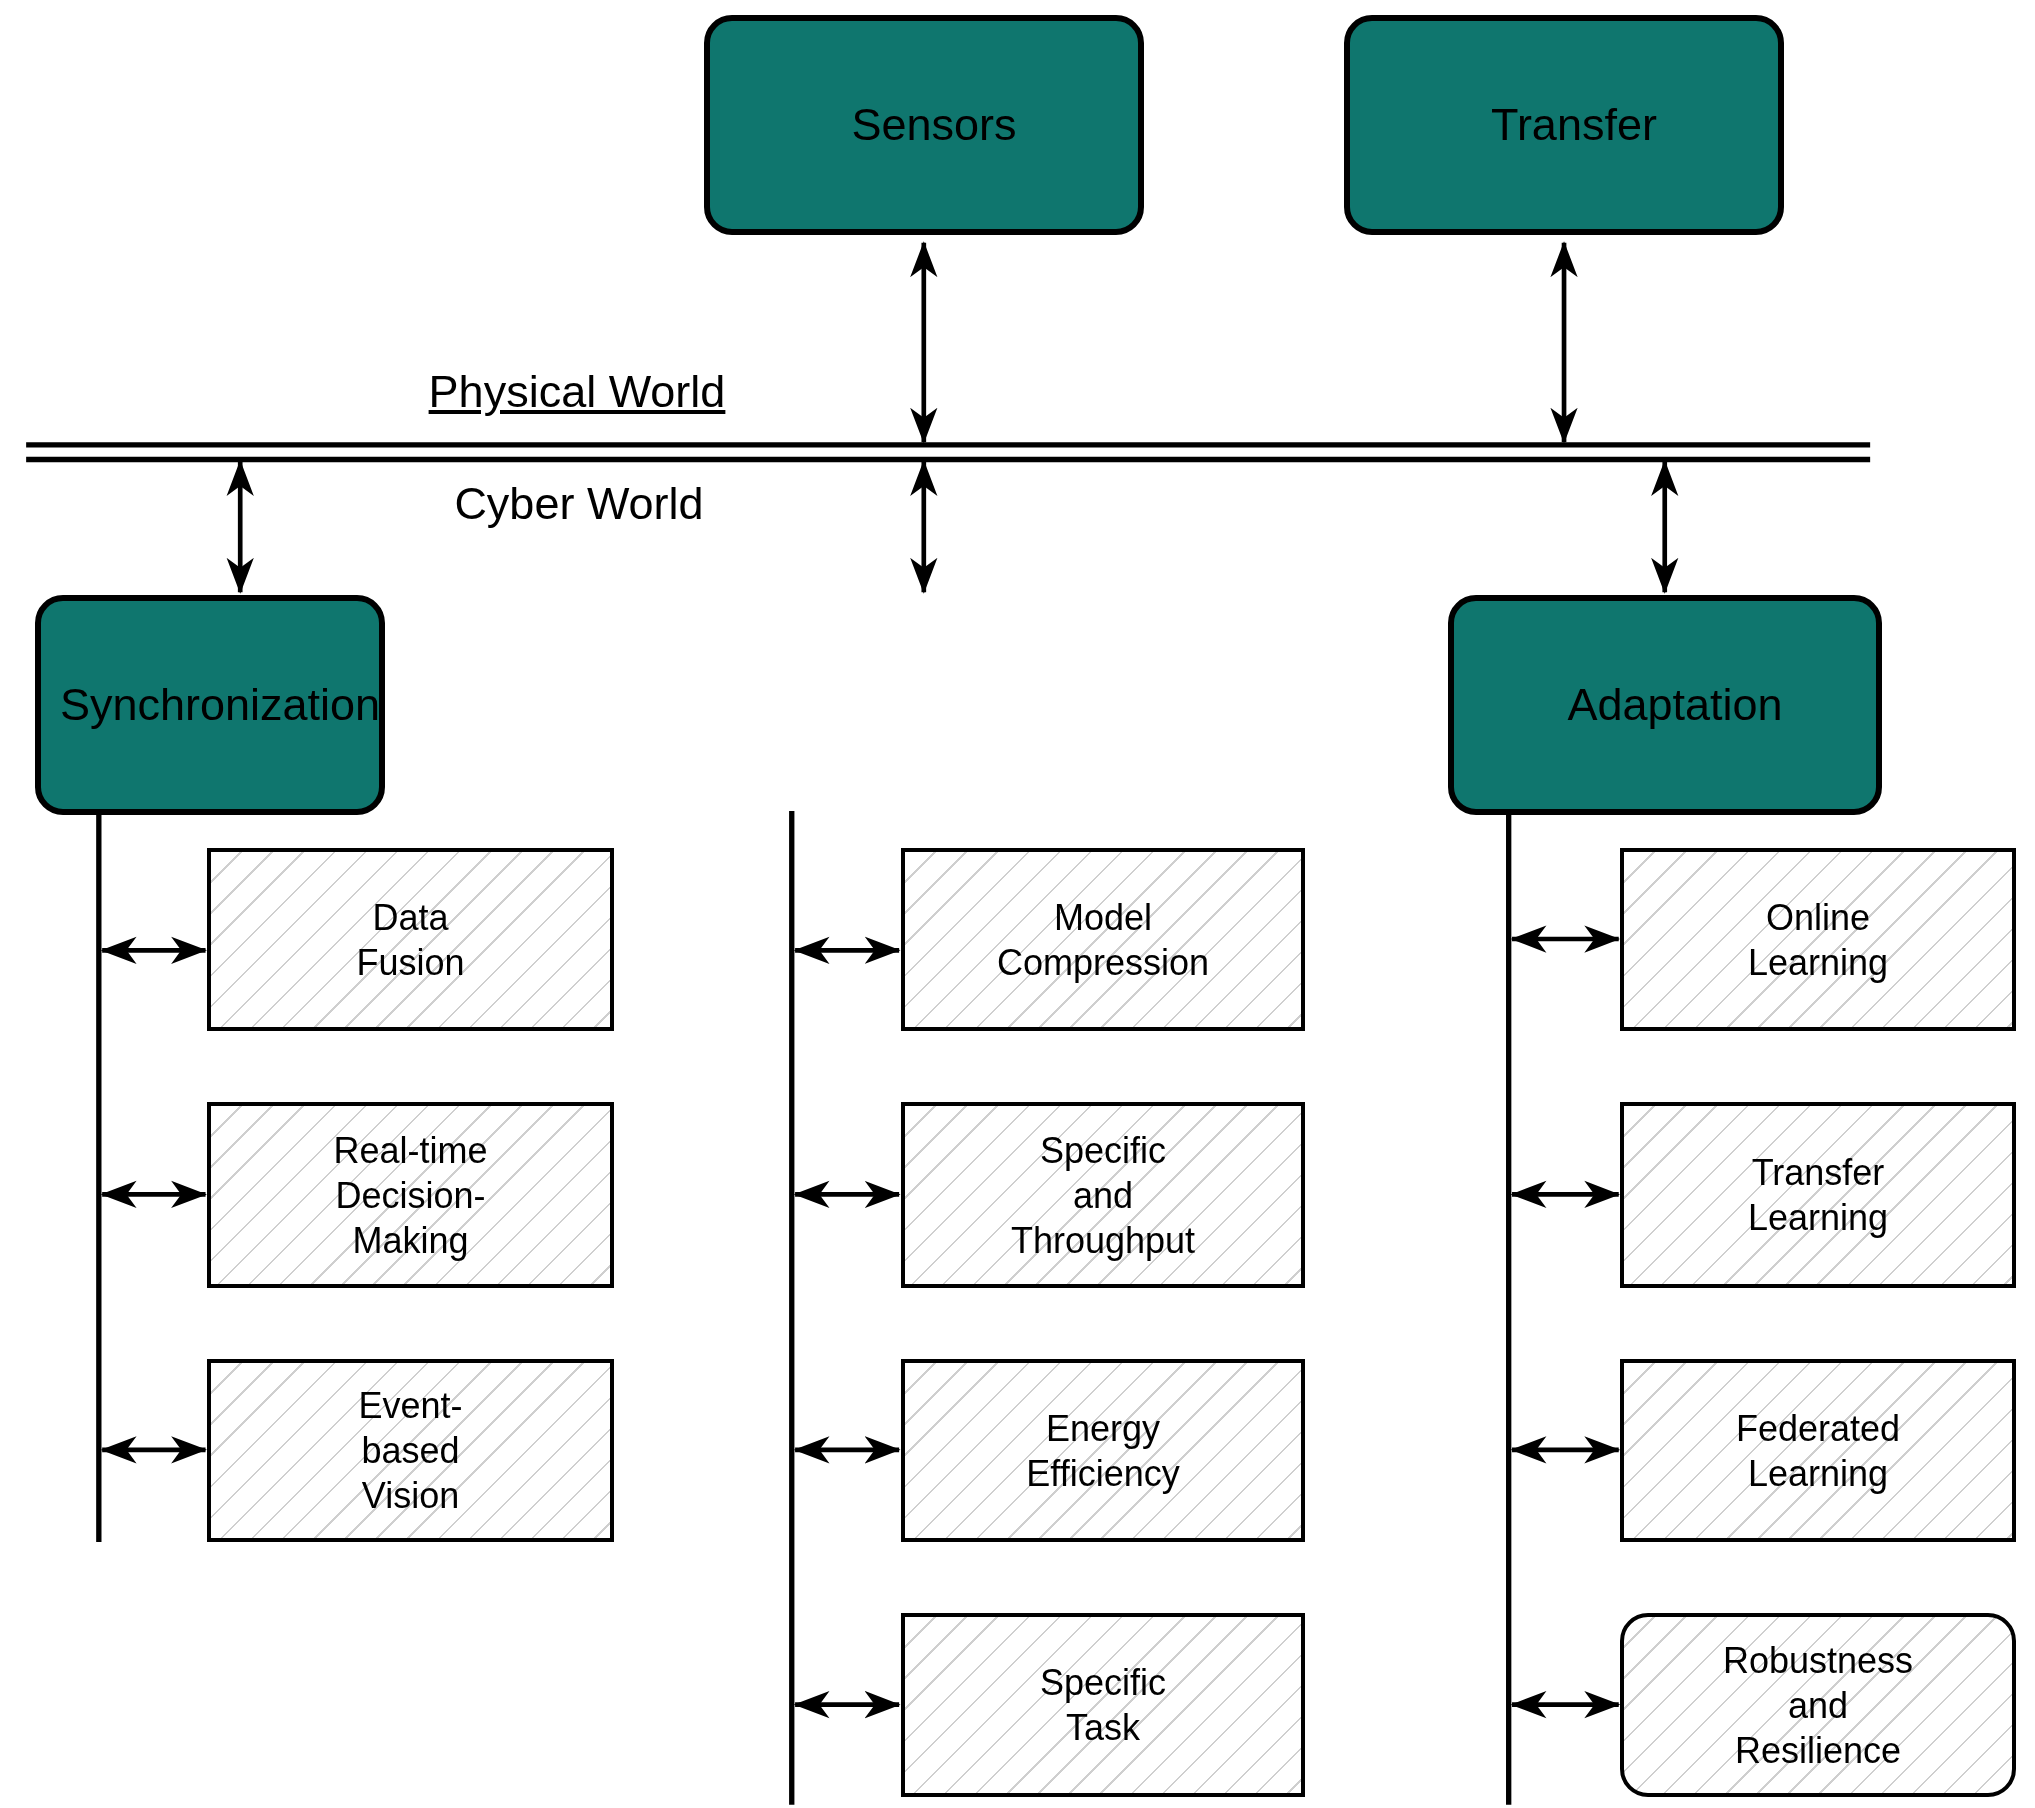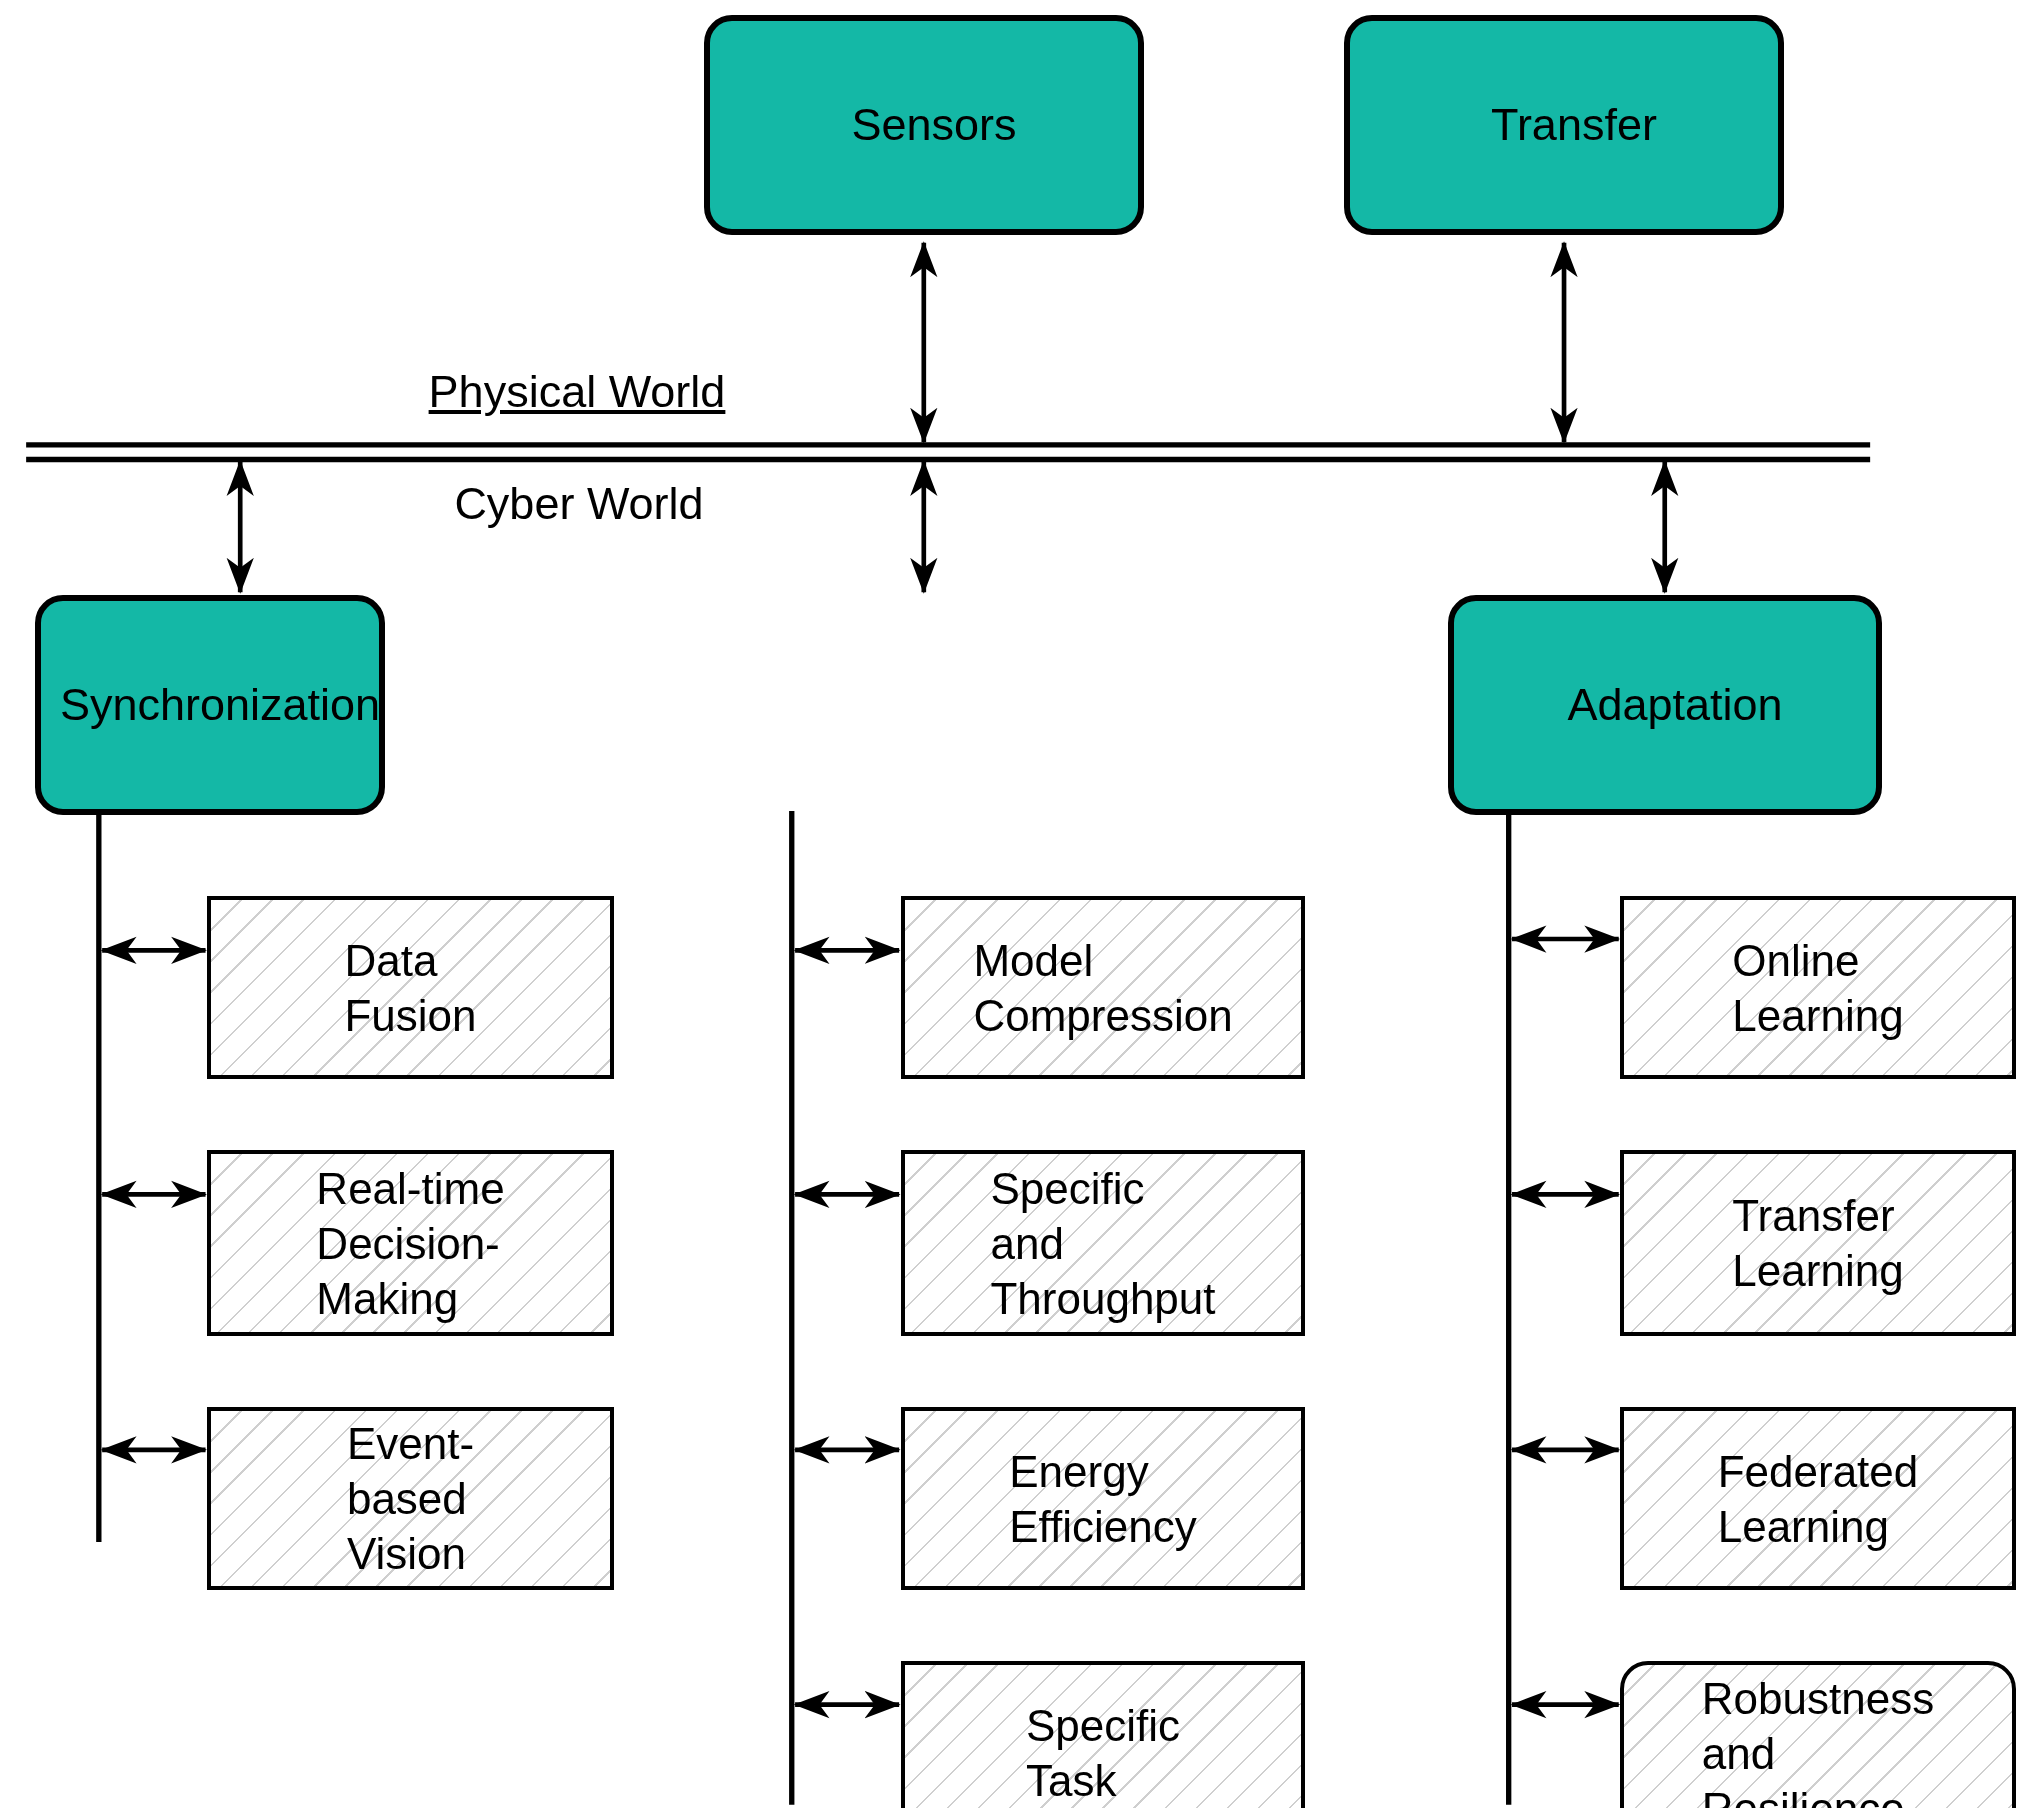--- a/index.html
+++ b/index.html
@@ -20,21 +20,21 @@
   }
   #connectors {
     position: absolute;
     left: 0; top: 0;
   }
   .rounded-node {
     position: absolute;
     box-sizing: border-box;
     border: 6px solid #000000;
     border-radius: 28px;
-    background: #14b8a6;
+    background: #0f766e;
     display: flex;
     align-items: center;
     justify-content: center;
     font-size: 45px;
     text-align: center;
     white-space: pre-line;
     padding-left: 20px;
   }
   .hatch-node {
     position: absolute;
@@ -44,24 +44,24 @@
     background-image: repeating-linear-gradient(
       135deg,
       rgba(255,255,255,0) 0px,
       rgba(255,255,255,0) 20.3px,
       #cfcfcf 20.3px,
       #cfcfcf 22px
     );
     display: flex;
     align-items: center;
     justify-content: center;
-    font-size: 44px;
+    font-size: 36px;
     line-height: 1.25;
+    text-align: center;
     white-space: pre-line;
-    margin-top: 48px;
   }
   .world-label {
     position: absolute;
     display: flex;
     align-items: center;
     justify-content: center;
     font-size: 45px;
     text-align: center;
   }
 </style>

